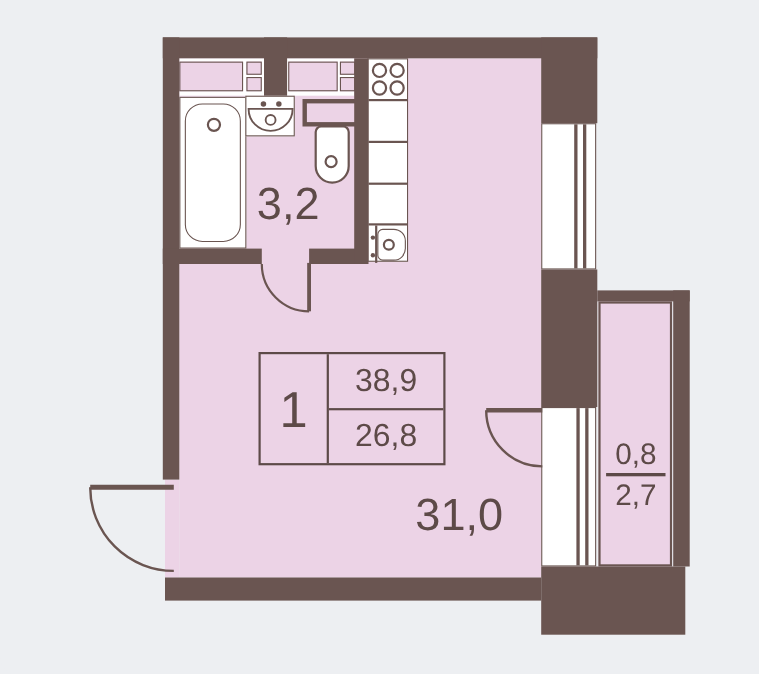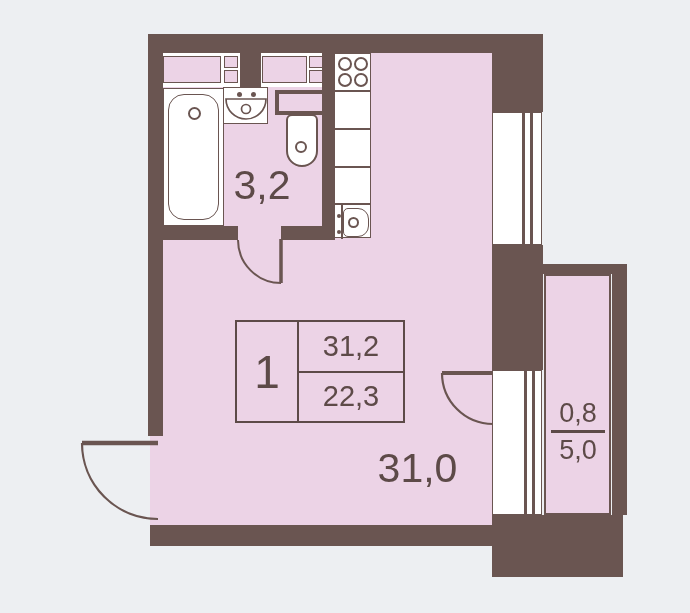--- a/index.html
+++ b/index.html
@@ -118,24 +118,24 @@
     <line x1="442" y1="373" x2="493" y2="373" stroke="var(--wall)" stroke-width="4"></line>
     <path d="M442,373 A51,51 0 0 0 493,424" fill="none" stroke="var(--wall)" stroke-width="2.2"></path>
   </svg>
 
   <div class="abs label lbl-room" style="left:218px;top:164px;width:88px;">3,2</div>
   <div class="abs label lbl-room" style="left:370px;top:447px;width:95px;">31,0</div>
 
   <div class="abs label lbl-small" style="left:545px;top:363px;width:66px;">
     <div>0,8</div>
     <div class="fracline"></div>
-    <div>5,0</div>
+    <div>2,7</div>
   </div>
 
   <div class="abs tbl" style="left:235px;top:320px;width:170px;height:103px;">
     <div class="tbl-left">1</div>
     <div class="tbl-right">
-      <div class="tbl-cell top">31,2</div>
-      <div class="tbl-cell">22,3</div>
+      <div class="tbl-cell top">38,9</div>
+      <div class="tbl-cell">26,8</div>
     </div>
   </div>
 
 </div>
 
 </body></html>

